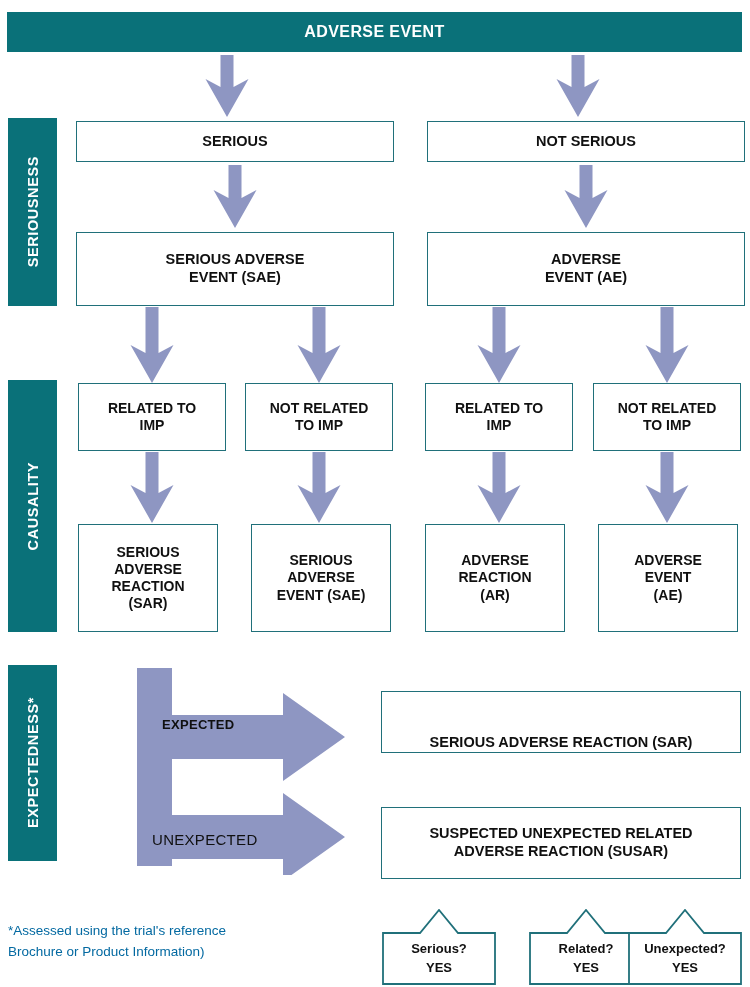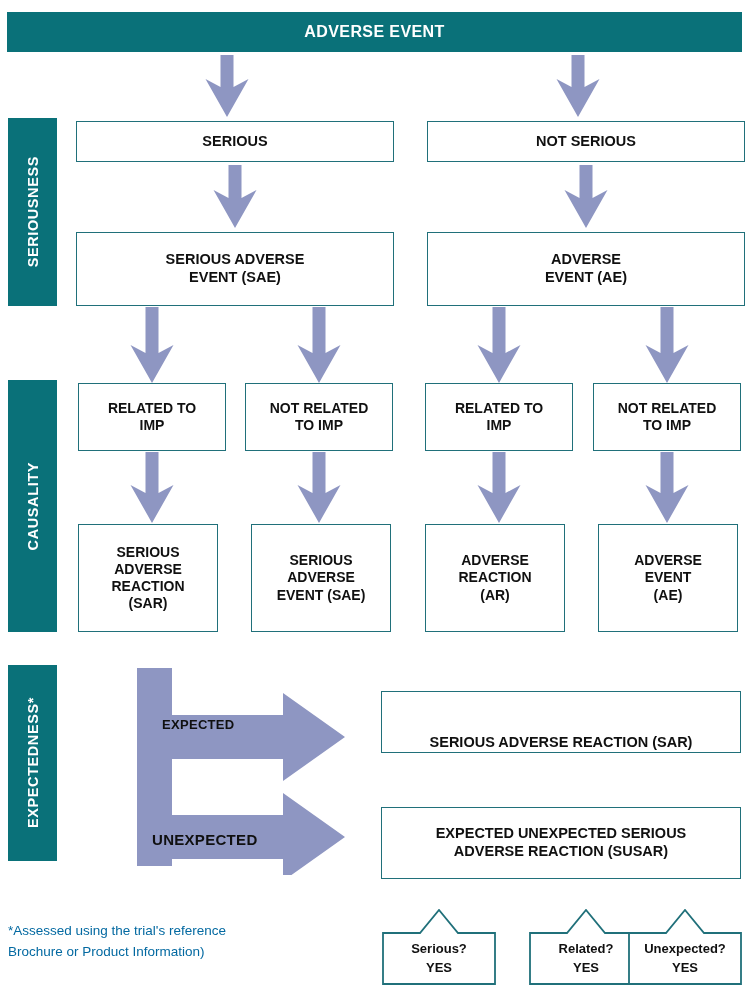--- a/index.html
+++ b/index.html
@@ -314,30 +314,30 @@
 
       <rect x="7" y="8" width="35" height="198" fill="#8e96c2"></rect>
 
       <path d="M42 55 L153 55 L153 33 L215 77 L153 121 L153 99 L42 99 Z" fill="#8e96c2"></path>
 
       <path d="M42 155 L153 155 L153 133 L215 177 L153 221 L153 199 L42 199 Z" fill="#8e96c2"></path>
     </svg>
   </div>
 
   <div style="position:absolute; left:162px; top:717px; font-weight:bold; font-size:13px; color:#101010; letter-spacing:0.3px;">EXPECTED</div>
-  <div style="position:absolute; left:152px; top:831px; font-weight:bold; font-size:15px; color:#101010; letter-spacing:0.3px;">UNEXPECTED</div>
+  <div style="position:absolute; left:152px; top:831px; font-weight:normal; font-size:15px; color:#101010; letter-spacing:0.3px;">UNEXPECTED</div>
 
   <div class="box" id="box-sar">
     <div class="lines">
         <div>SERIOUS ADVERSE REACTION (SAR)</div>
       </div>
   </div>
   <div class="box" id="box-susar">
     <div class="lines">
-      <div>EXPECTED UNEXPECTED SERIOUS</div>
+      <div>SUSPECTED UNEXPECTED RELATED</div>
       <div>ADVERSE REACTION (SUSAR)</div>
     </div>
   </div>
 
   <div class="callout" id="callout-1">
     <svg width="114" height="76" viewBox="0 0 114 76">
       <path d="M1 75 L1 24 L38 24 L57 1 L76 24 L113 24 L113 75 Z" fill="#ffffff" stroke="#20707a" stroke-width="1.8" stroke-linejoin="miter"></path>
     </svg>
     <div class="ctext">
       <div>Serious?</div>

